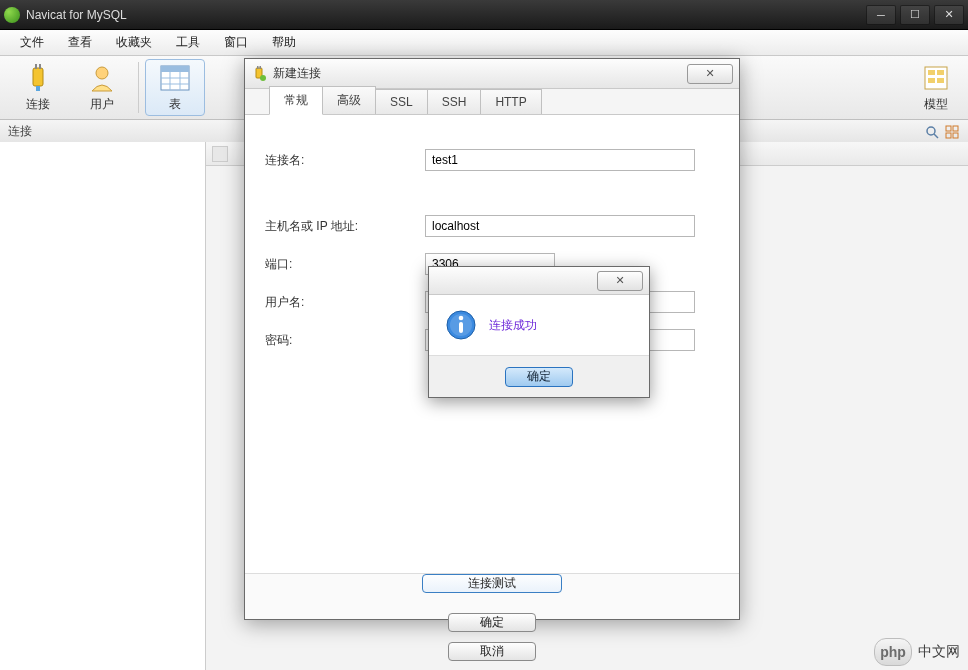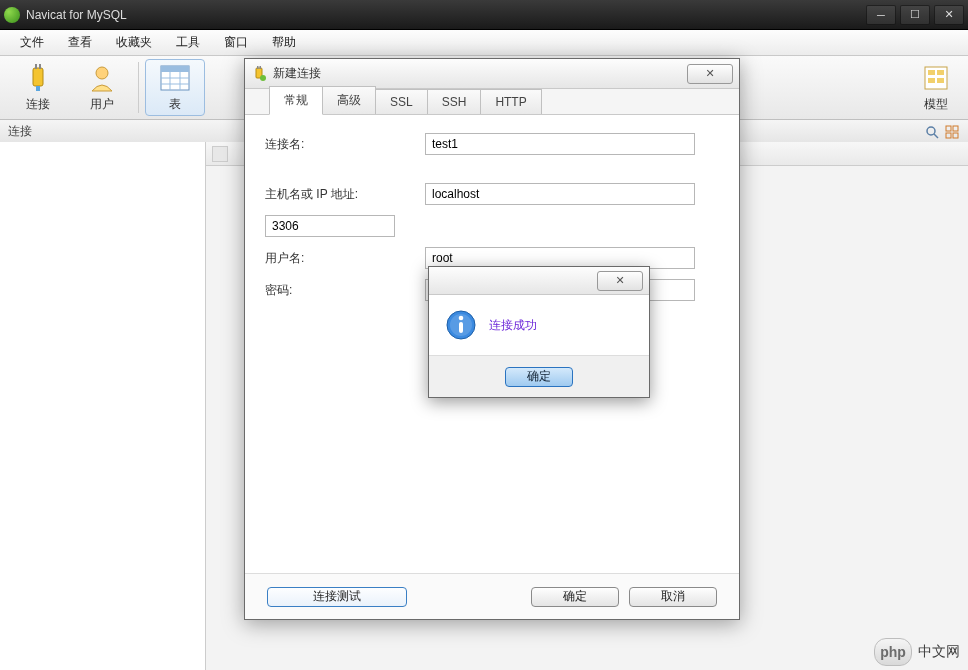--- a/index.html
+++ b/index.html
@@ -41,27 +41,27 @@
 .dlg-titlebar { height:30px; background:linear-gradient(#fdfdfd,#e6e6e6); border-bottom:1px solid #c9c9c9; display:flex; align-items:center; padding:0 6px; }
 .dlg-titlebar .dlg-icon { width:16px; height:16px; margin-right:6px; }
 .dlg-titlebar .dlg-title { flex:1; font-size:12px; color:#333; }
 .dlg-close { width:46px; height:20px; border:1px solid #999; border-radius:3px; background:linear-gradient(#fefefe,#e2e2e2); display:flex;align-items:center;justify-content:center; font-size:11px; color:#555; font-family: Arial; }
 
 .tabstrip { height:26px; display:flex; align-items:flex-end; padding:0 24px; background:#f5f5f5; border-bottom:1px solid #c9c9c9; }
 .tab { padding:5px 14px; border:1px solid #c0c0c0; border-bottom:none; background:linear-gradient(#fafafa,#e9e9e9); margin-right:-1px; color:#444; }
 .tab.active { background:#fff; border-bottom:1px solid #fff; position:relative; top:1px; }
 
 .dlg-body { flex:1; padding:18px 20px; background:#fff; }
-.formrow { display:flex; align-items:center; margin-bottom:10px; }
+.formrow { display:flex; align-items:center; margin-bottom:10px;margin-top:16px; }
 .formrow .flabel { width: 160px; color:#333; }
 .formrow .finput { flex:1; }
 .finput input { width: 270px; height:22px; border:1px solid #b7b7b7; padding:2px 6px; font-size:12px; background:#fff; }
 .finput input.short { width: 130px; }
 
-.dlg-footer { height:46px; border-top:1px solid #ddd; display:flex; align-items:center; padding:0 22px; gap:10px; background:#fafafa; }
+.dlg-footer { height:46px; border-top:1px solid #ddd; display:flex; align-items:center; padding:0 4px; gap:10px; background:#fafafa;flex-direction:column; }
 .btn { min-width:88px; height:20px; border:1px solid #8a8a8a; border-radius:4px; background:linear-gradient(#fefefe,#e4e4e4); display:inline-flex; align-items:center; justify-content:center; font-size:12px; color:#222; }
 .btn.primary-outline { width:140px; border-color:#3a7fc4; background:linear-gradient(#fdfeff,#eaf2fb); }
 .btn.blue { border-color:#2a73c0; background:linear-gradient(#d4e9fb,#9fcaf0); color:#123; font-weight:500; min-width:68px; }
 
 
 .msgbox { position:absolute; left:428px; top:266px; width:222px; height:132px; background:#fff; border:1px solid #6a6a6a; box-shadow:0 4px 16px rgba(0,0,0,0.4); display:flex; flex-direction:column; }
 .msg-titlebar { height:28px; background:linear-gradient(#fdfdfd,#e6e6e6); border-bottom:1px solid #c9c9c9; display:flex; align-items:center; padding:0 6px; }
 .msg-body { flex:1; display:flex; align-items:center; padding:10px 16px; gap:12px; }
 .msg-icon { width:32px; height:32px; }
 .msg-text { font-size:12px; color:#6d28d9; }
@@ -198,20 +198,21 @@
     <div class="formrow">
       <div class="flabel">连接名:</div>
       <div class="finput"><input type="text" value="test1" style=""></div>
     </div>
     <div style="height:18px"></div>
     <div class="formrow">
       <div class="flabel">主机名或 IP 地址:</div>
       <div class="finput"><input type="text" value="localhost" style=""></div>
     </div>
     <div class="formrow">
+      <div class="flabel">端口:</div>
       <div class="finput"><input class="short" type="text" value="3306" style=""></div>
     </div>
     <div class="formrow">
       <div class="flabel">用户名:</div>
       <div class="finput"><input type="text" value="root" style=""></div>
     </div>
     <div class="formrow">
       <div class="flabel">密码:</div>
       <div class="finput"><input type="password" value="" style=""></div>
     </div>

